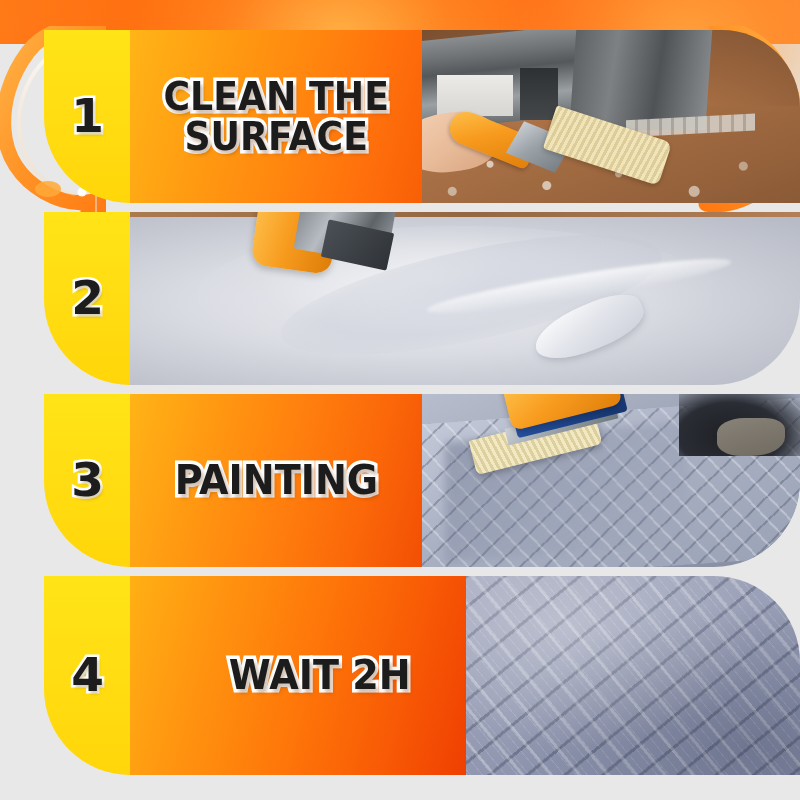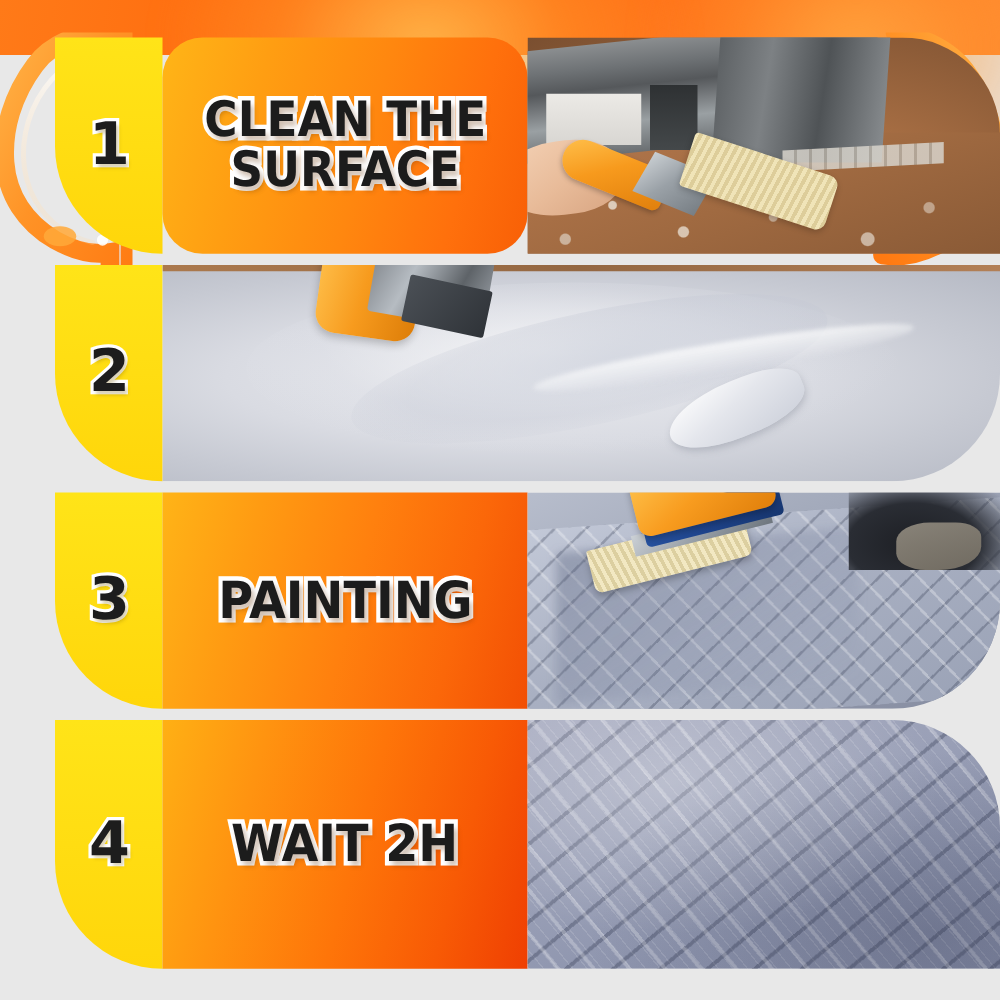--- a/index.html
+++ b/index.html
@@ -75,24 +75,24 @@
   }
 
   .title-block{
     position:relative;
     flex:0 0 292px;
     width:292px;
     background:linear-gradient(105deg,#ffb515 0%,#ffa012 22%,#ff8a10 48%,#ff760d 72%,#fb5f07 100%);
     display:flex;align-items:center;justify-content:center;
     overflow:hidden;
   }
-  .row-1 .title-block{background:linear-gradient(105deg,#ffb517 0%,#ff9e12 26%,#ff870f 55%,#ff700c 80%,#f85f06 100%);border-radius:32px;}
+  .row-1 .title-block{background:linear-gradient(105deg,#ffb517 0%,#ff9e12 26%,#ff870f 55%,#ff700c 80%,#f85f06 100%);}
   .row-2 .title-block{background:linear-gradient(105deg,#ffb819 0%,#ffa013 25%,#ff8510 52%,#fd6c0a 78%,#f45605 100%);}
   .row-3 .title-block{background:linear-gradient(105deg,#ffb417 0%,#ff9b12 24%,#ff800e 52%,#fb6709 78%,#f24f04 100%);}
-  .row-4 .title-block{background:linear-gradient(105deg,#ffb014 0%,#ff9310 25%,#fe7509 53%,#f85a05 78%,#ef3f02 100%);}
+  .row-4 .title-block{background:linear-gradient(105deg,#ffb014 0%,#ff9310 25%,#fe7509 53%,#f85a05 78%,#ef3f02 100%);padding-left:44px;}
 
   .title{
     font-family:"DejaVu Sans",sans-serif;
     font-weight:700;
     font-size:41px;
     line-height:1.02;
     text-align:center;
     color:#1c1c1c;
     letter-spacing:0px;
     text-transform:uppercase;

